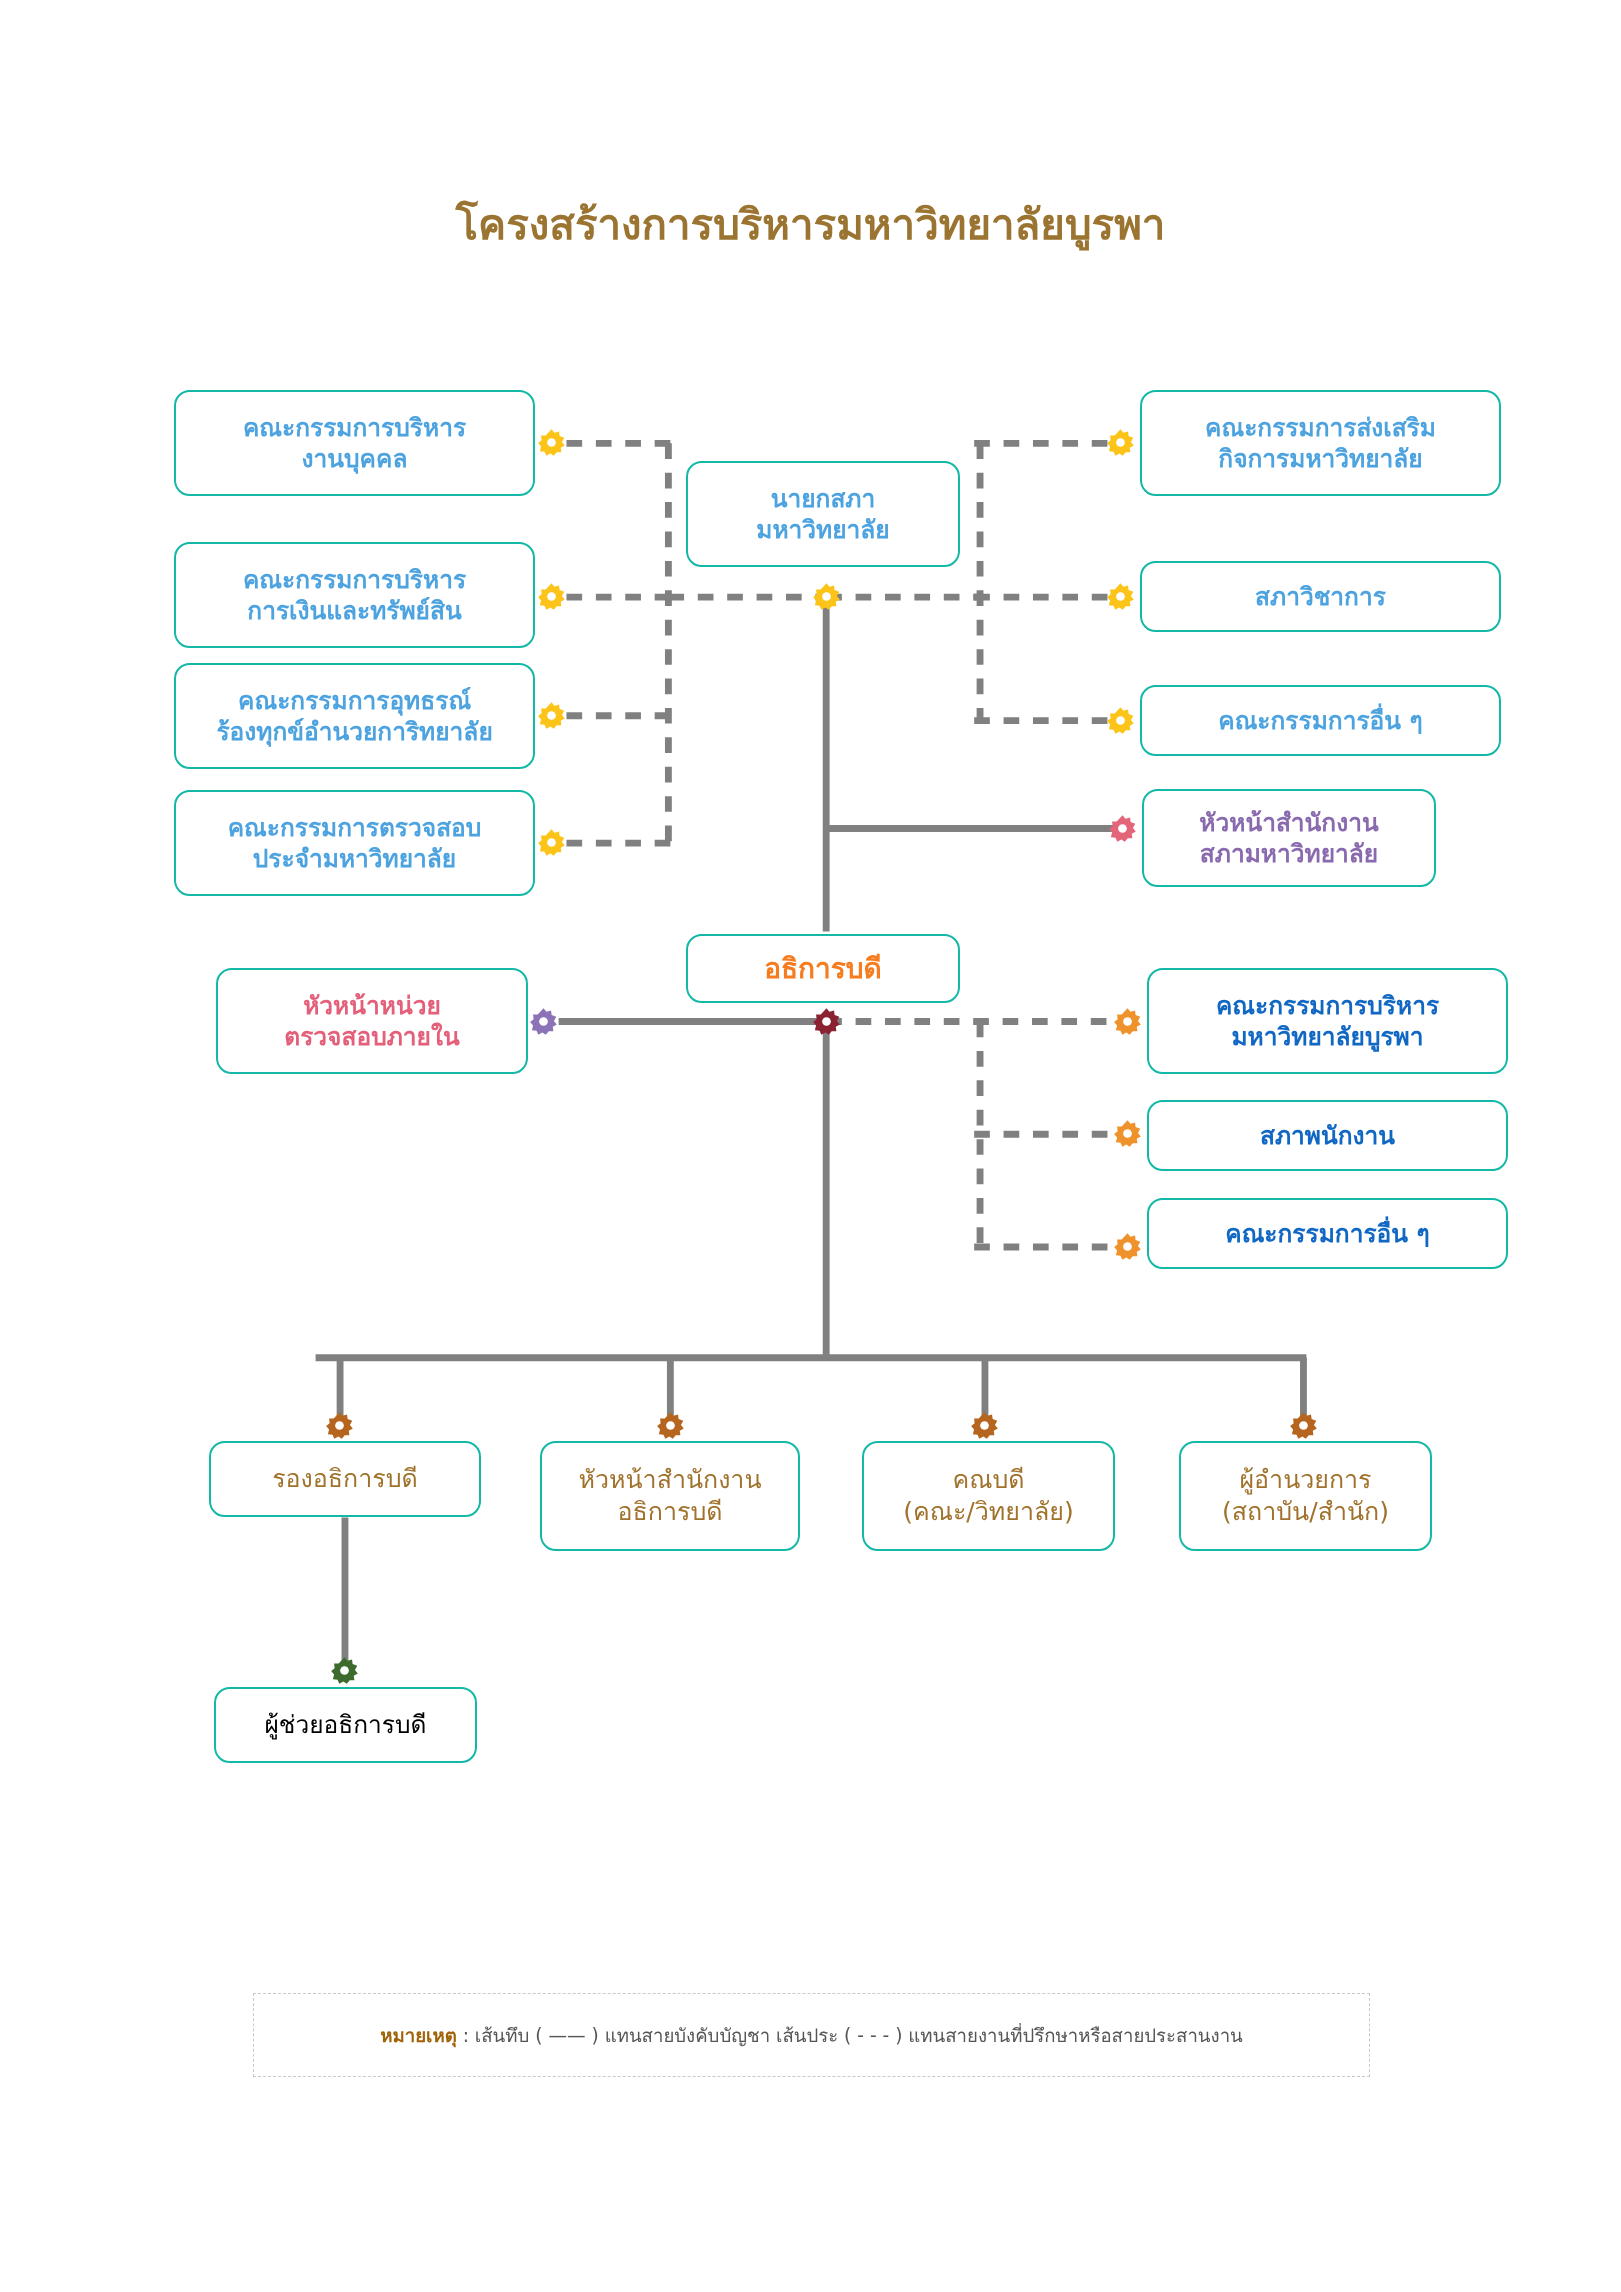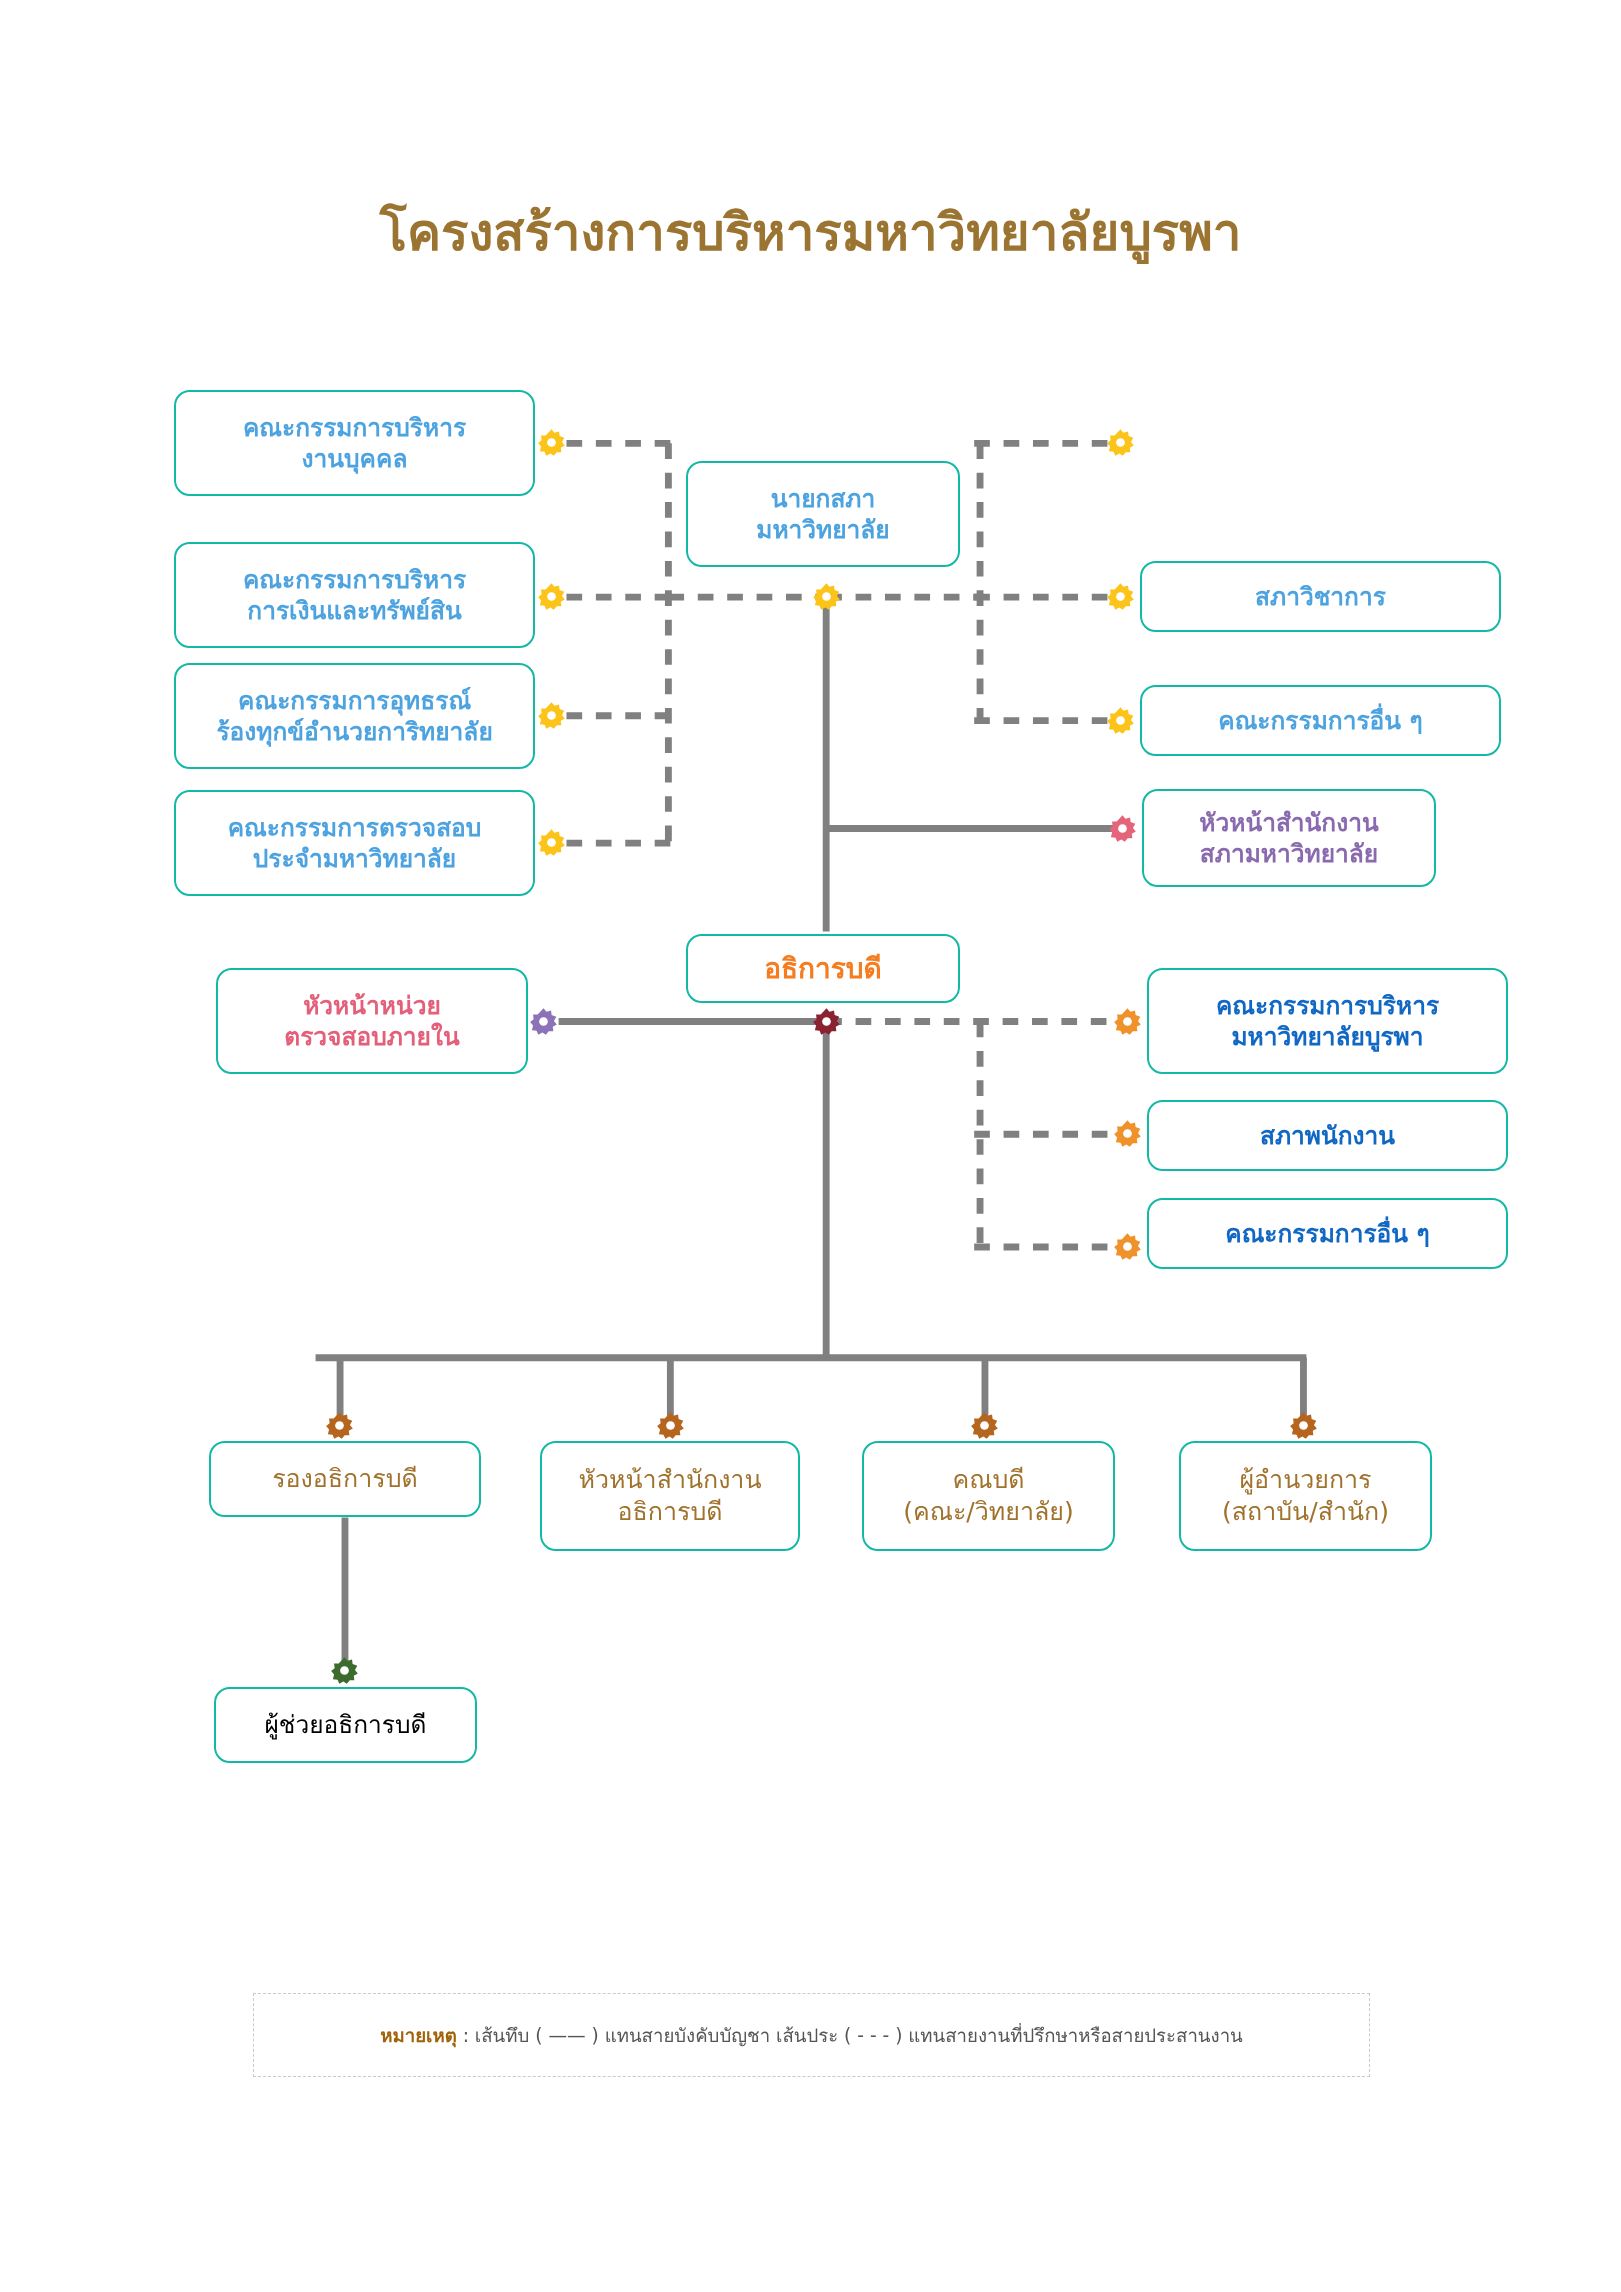--- a/index.html
+++ b/index.html
@@ -8,21 +8,21 @@
     width:1621px;height:2293px;
     background:#ffffff;
     font-family:"DejaVu Sans","Liberation Sans",sans-serif;
     position:relative;overflow:hidden;
   }
   #stage{position:absolute;left:0;top:0;width:1621px;height:2293px;}
   #wires{position:absolute;left:0;top:0;width:1621px;height:2293px;pointer-events:none;}
 
   .title{
     position:absolute;left:0;top:191px;width:1621px;text-align:center;
-    font-size:51px;font-weight:bold;color:#9a7430;letter-spacing:0px;
+    font-size:42px;font-weight:bold;color:#9a7430;letter-spacing:0px;
     white-space:nowrap;
   }
 
   .node{
     position:absolute;
     box-sizing:border-box;
     background:#ffffff;
     border:2px solid #14b8a6;
     border-radius:15.7px;
     display:flex;align-items:center;justify-content:center;
@@ -238,20 +238,23 @@
   </div>
 
   <div class="node" style="left:174px;top:790px;width:361px;height:106px;">
     <span class="lbl t-blue"><span>คณะกรรมการตรวจสอบ</span><br><span>ประจำมหาวิทยาลัย</span></span>
   </div>
 
   <div class="node" style="left:686px;top:461px;width:274px;height:106px;">
     <span class="lbl t-blue"><span>นายกสภา</span><br><span>มหาวิทยาลัย</span></span>
   </div>
 
+  <div class="node" style="left:1140px;top:390px;width:361px;height:106px;">
+    <span class="lbl t-blue"><span>คณะกรรมการส่งเสริม</span><br><span>กิจการมหาวิทยาลัย</span></span>
+  </div>
 
   <div class="node" style="left:1140px;top:561px;width:361px;height:71px;">
     <span class="lbl t-blue"><span>สภาวิชาการ</span></span>
   </div>
 
   <div class="node" style="left:1140px;top:685px;width:361px;height:71px;">
     <span class="lbl t-blue"><span>คณะกรรมการอื่น ๆ</span></span>
   </div>
 
   <div class="node" style="left:1142px;top:789px;width:294px;height:98px;">

